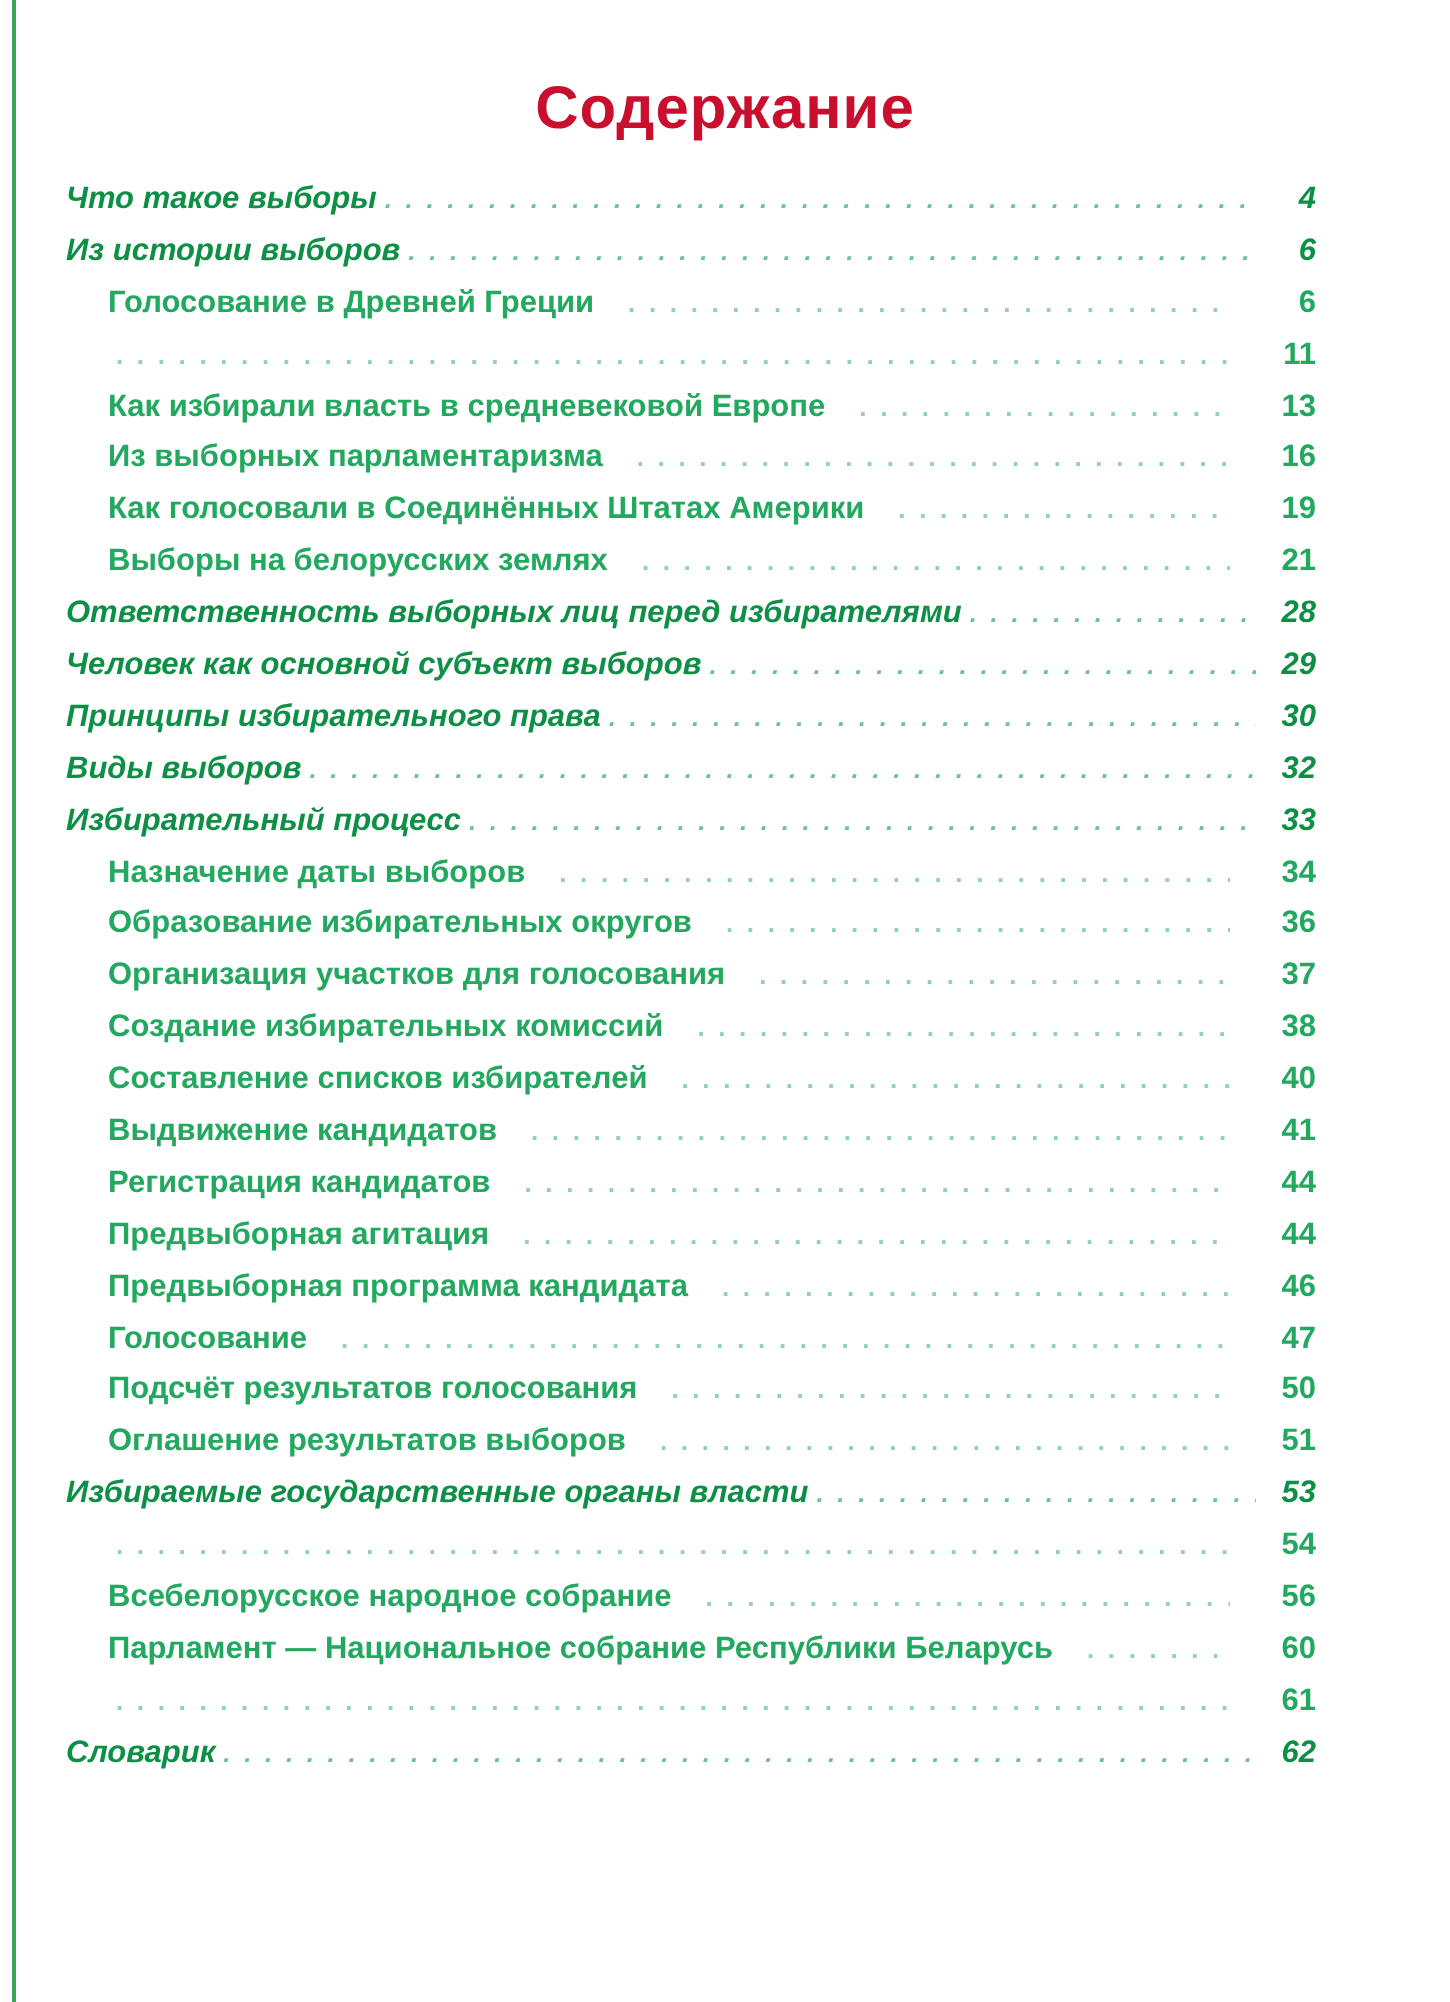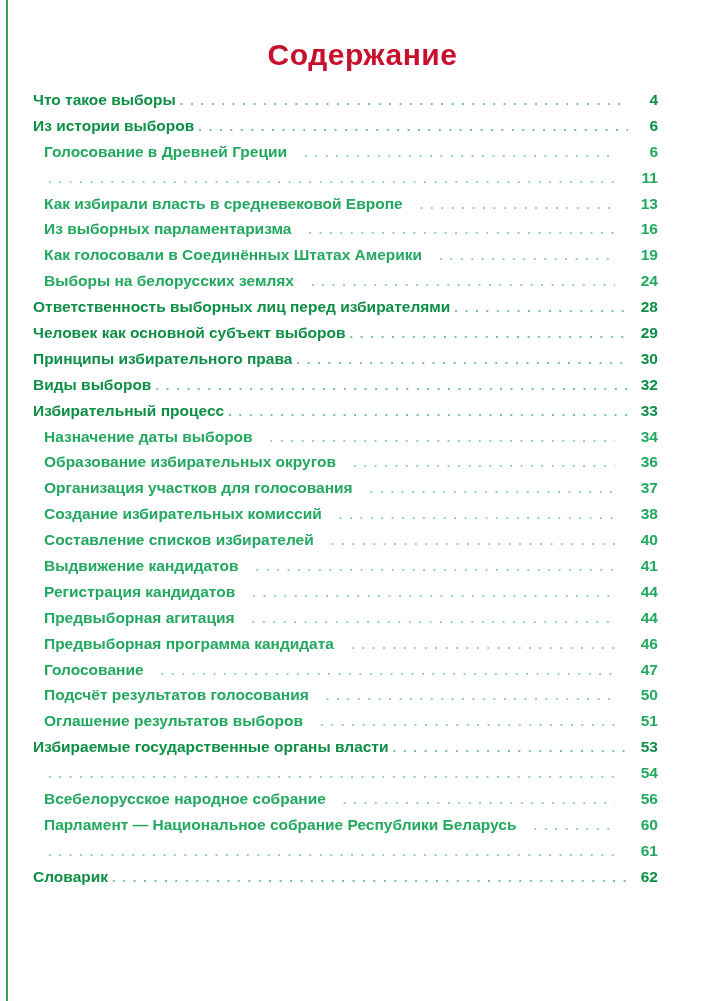--- a/index.html
+++ b/index.html
@@ -74,28 +74,29 @@
     white-space: nowrap;
   }
   .toc-row .page {
     flex: 0 0 auto;
     width: 26px;
     text-align: right;
   }
   .level-1 {
     font-weight: bold;
     color: #0e8f46;
+    font-style: italic;
   }
   .level-1 .page {
     font-weight: bold;
   }
   .level-2 {
     font-weight: bold;
     color: #22a85f;
-    margin-left: 11px;
+    margin-left: 21px;
     gap: 13px;
   }
   .level-2 .page {
     font-weight: bold;
   }
   .level-2 .dots {
     color: #8ed3ad;
   }
 </style>
 </head>
@@ -137,21 +138,21 @@
         <span class="page">16</span>
       </div>
       <div class="toc-row level-2">
         <span class="label">Как голосовали в Соединённых Штатах Америки</span>
         <span class="dots">. . . . . . . . . . . . . . . . . . . . . . . . . . . . . . . . . . . . . . . . . . . . . . . . . . . . . . . . . . . . . . . . . . . . . . . . . . . . . . . . . . . . . . . . . </span>
         <span class="page">19</span>
       </div>
       <div class="toc-row level-2">
         <span class="label">Выборы на белорусских землях</span>
         <span class="dots">. . . . . . . . . . . . . . . . . . . . . . . . . . . . . . . . . . . . . . . . . . . . . . . . . . . . . . . . . . . . . . . . . . . . . . . . . . . . . . . . . . . . . . . . . </span>
-        <span class="page">24</span>
+        <span class="page">21</span>
       </div>
       <div class="toc-row level-1">
         <span class="label">Ответственность выборных лиц перед избирателями</span>
         <span class="dots">. . . . . . . . . . . . . . . . . . . . . . . . . . . . . . . . . . . . . . . . . . . . . . . . . . . . . . . . . . . . . . . . . . . . . . . . . . . . . . . . . . . . . . . . . </span>
         <span class="page">28</span>
       </div>
       <div class="toc-row level-1">
         <span class="label">Человек как основной субъект выборов</span>
         <span class="dots">. . . . . . . . . . . . . . . . . . . . . . . . . . . . . . . . . . . . . . . . . . . . . . . . . . . . . . . . . . . . . . . . . . . . . . . . . . . . . . . . . . . . . . . . . </span>
         <span class="page">29</span>

